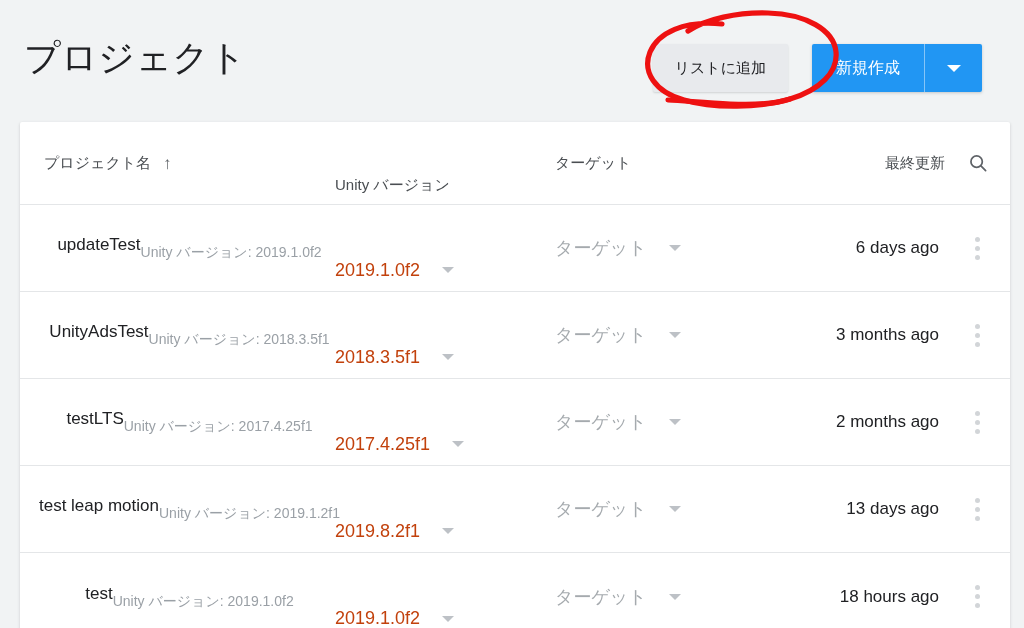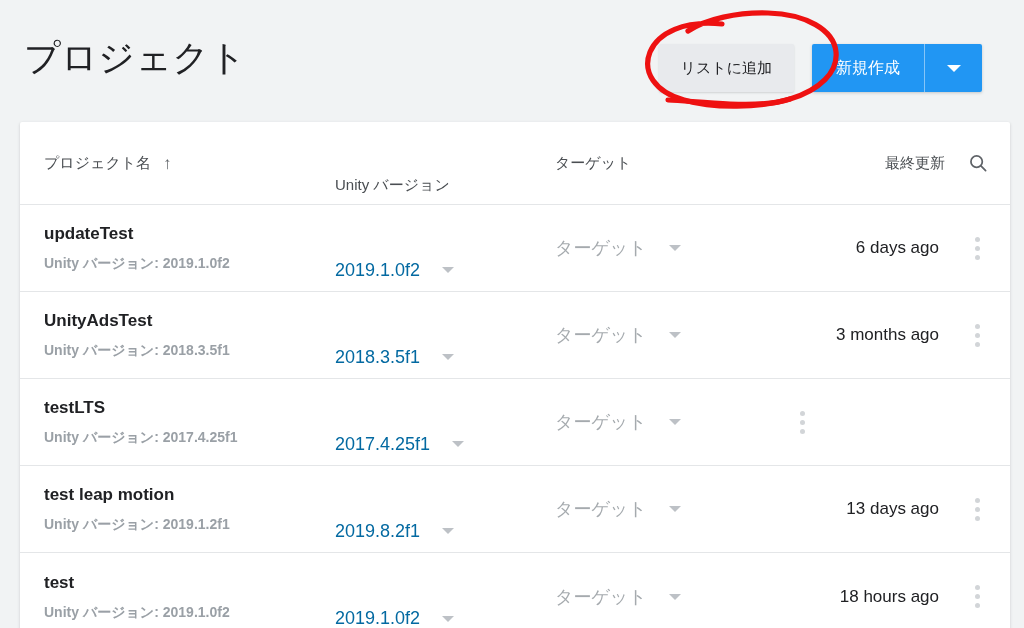--- a/index.html
+++ b/index.html
@@ -39,20 +39,21 @@
     letter-spacing: 0.2px;
     white-space: nowrap;
   }
   .top-actions {
     position: absolute;
     right: 14px;
     top: 44px;
     display: flex;
     align-items: flex-end;
     height: 48px;
+    gap: 6px;
   }
   .btn-addlist {
     background: #e8eaed;
     border: none;
     border-radius: 2px;
     color: #202124;
     font-size: 15px;
     font-family: inherit;
     padding: 0 22px;
     height: 48px;
@@ -143,21 +144,21 @@
   
   .row {
     display: flex;
     align-items: center;
     height: 87px;
     border-bottom: 1px solid #e4e6e8;
     box-sizing: border-box;
   }
   .row:last-child { border-bottom: none; }
 
-  .proj-cell { flex-direction: column; align-items: flex-start; justify-content: center; font-weight: bold; }
+  .proj-cell { flex-direction: row; align-items: flex-start; justify-content: center; }
   .proj-name {
     font-size: 17px;
     color: #202124;
     line-height: 22px;
     white-space: nowrap;
   }
   .proj-sub {
     font-size: 14px;
     color: #9aa0a6;
     line-height: 20px;
@@ -166,21 +167,21 @@
   }
 
   .select-like {
     display: flex;
     align-items: center;
     cursor: pointer;
     white-space: nowrap;
   }
   .sel-val {
     font-size: 18px;
-    color: #0369a1;
+    color: #c2410c;
   }
   .sel-val.placeholder {
     color: #a5aaae;
   }
   .caret-gray {
     margin-left: 22px;
     width: 0; height: 0;
     border-left: 6px solid transparent;
     border-right: 6px solid transparent;
     border-top: 6px solid #bdc1c6;
@@ -325,20 +326,23 @@
         <div class="select-like">
           <span class="sel-val">2017.4.25f1</span>
           <span class="caret-gray"></span>
         </div>
       </div>
       <div class="col-tgt">
         <div class="select-like">
           <span class="sel-val placeholder">ターゲット</span>
           <span class="caret-gray"></span>
         </div>
+      </div>
+      <div class="col-upd">
+        <span class="updated">2 months ago</span>
       </div>
       <div class="col-menu">
         <div class="kebab">
             <i></i>
             <i></i>
             <i></i>
           </div>
       </div>
     </div>
 

